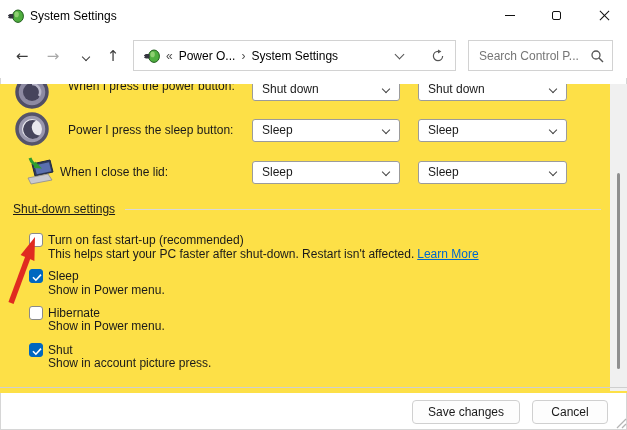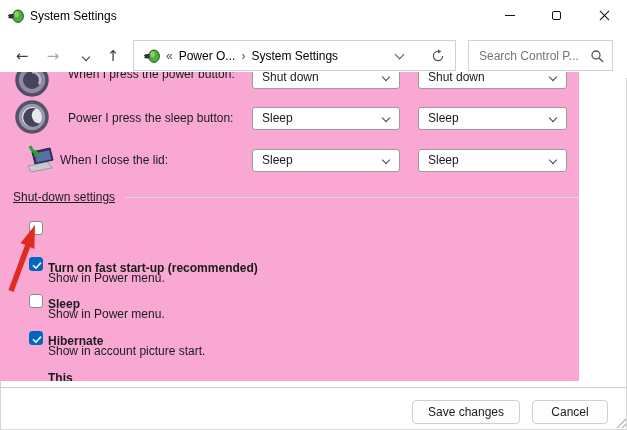--- a/index.html
+++ b/index.html
@@ -33,34 +33,34 @@
   .addr-sep { color:#4d4d4d; font-size:12px; }
   .addr-text { color:#000; white-space:nowrap; }
   .addr-chev { margin-left:auto; width:7px; height:7px; border-right:1.2px solid #555; border-bottom:1.2px solid #555; transform:rotate(45deg); margin-top:-3px; }
   .addr-refresh { margin-left:22px; width:14px; height:14px; flex:0 0 auto; }
   .searchbox { position:absolute; left:468px; top:8px; width:145px; height:31px; border:1px solid #d2d2d2;
                display:flex; align-items:center; padding:0 8px 0 10px; background:#fff; }
   .searchbox input { border:none; outline:none; width:100%; font-family:inherit; font-size:12px; color:#0f766e; }
   .searchbox input::placeholder { color:#767676; }
   .search-icon { width:14px; height:14px; flex:0 0 auto; }
   
-  .content { position:absolute; left:0; top:72px; width:579px; height:309px; overflow:hidden; background:#f9a8d4; }
+  .content { position:absolute; left:0; top:84px; width:627px; height:309px; overflow:hidden; background:#fde047; }
   .row-icon { position:absolute; }
   .row-label { position:absolute; height:16px; line-height:16px; white-space:nowrap; }
   .combo { position:absolute; height:23px; background:#fff; border:1px solid #9b9b9b; border-radius:3px;
            padding-left:9px; line-height:21px; font-size:12px; }
   .combo .chev { position:absolute; right:10px; top:7px; width:6px; height:6px;
                  border-right:1.2px solid #444; border-bottom:1.2px solid #444; transform:rotate(45deg); }
   .section-title { position:absolute; left:13px; top:117px; height:16px; line-height:16px; color:#1a1a1a;text-decoration:underline; }
   .section-line { position:absolute; left:125px; top:125px; width:476px; height:0; border-top:1px solid #d9d9d9; }
   .checkbox { position:absolute; left:29px; width:14px; height:14px; border:1px solid #8a8a8a; border-radius:3px; background:#fff; }
   .checkbox svg { display:none; position:absolute; left:0; top:0; }
   .checkbox.checked { background:var(--accent,#0067c0); border-color:var(--accent,#0067c0); }
   .checkbox.checked svg { display:block; }
-  .opt-label { position:absolute; left:48px; height:16px; line-height:16px; font-weight:bold; white-space:nowrap;margin-top:40px; }
+  .opt-label { position:absolute; left:48px; height:16px; line-height:16px; font-weight:normal; white-space:nowrap; }
   .opt-desc { position:absolute; left:48px; height:15px; line-height:15px; white-space:nowrap; }
   .learn-link { color:var(--link,#0066cc); text-decoration:underline; cursor:pointer; margin-left:3px; }
   
   .scroll-track { position:absolute; left:610px; top:0; width:17px; height:307px; background:#f0f0f0; }
   .scroll-thumb { position:absolute; left:7px; top:89px; width:3px; height:196px; background:#8f8f8f; border-radius:2px; }
   
   .anno { position:absolute; left:2px; top:140px; pointer-events:none; }
   
   .footer-line { position:absolute; left:0; top:387px; width:627px; height:0; border-top:1px solid #cfcfcf; }
   .btn { position:absolute; top:400px; height:24px; background:#fdfdfd; border:1px solid #d0d0d0; border-radius:4px;
@@ -179,42 +179,45 @@
       <span>Sleep</span><div class="chev"></div>
     </div>
 
     <div class="section-title">Shut-down settings</div>
     <div class="section-line"></div>
 
     <div class="checkbox" style="top:149px;">
       
     </div>
     <div class="opt-label" style="top:148px;">Turn on fast start-up (recommended)</div>
+    <div class="opt-desc" style="top:163px;">
+      <span>This helps start your PC faster after shut-down. Restart isn't affected.</span><a class="learn-link">Learn More</a>
+    </div>
 
     <div class="checkbox checked" style="top:185px;">
       <svg width="14" height="14" viewBox="0 0 14 14">
           <polyline points="3,7.3 5.9,10.2 11,4.6" fill="none" stroke="#fff" stroke-width="1.6"></polyline>
         </svg>
     </div>
     <div class="opt-label" style="top:184px;">Sleep</div>
     <div class="opt-desc" style="top:199px;">Show in Power menu.</div>
 
     <div class="checkbox" style="top:222px;">
       
     </div>
     <div class="opt-label" style="top:221px;">Hibernate</div>
     <div class="opt-desc" style="top:235px;">Show in Power menu.</div>
 
     <div class="checkbox checked" style="top:259px;">
       <svg width="14" height="14" viewBox="0 0 14 14">
           <polyline points="3,7.3 5.9,10.2 11,4.6" fill="none" stroke="#fff" stroke-width="1.6"></polyline>
         </svg>
     </div>
-    <div class="opt-label" style="top:258px;">This</div>
-    <div class="opt-desc" style="top:272px;">Show in account picture start.</div>
+    <div class="opt-label" style="top:258px;">Shut</div>
+    <div class="opt-desc" style="top:272px;">Show in account picture press.</div>
 
     <svg class="anno" width="46" height="92" viewBox="0 0 46 92">
       <line x1="9" y1="79" x2="26" y2="33" stroke="#e02b20" stroke-width="5.5"></line>
       <polygon points="33,13 32.4,37.1 18.6,30.9" fill="#e02b20"></polygon>
     </svg>
 
     <div class="scroll-track">
       <div class="scroll-thumb"></div>
     </div>
   </div>

